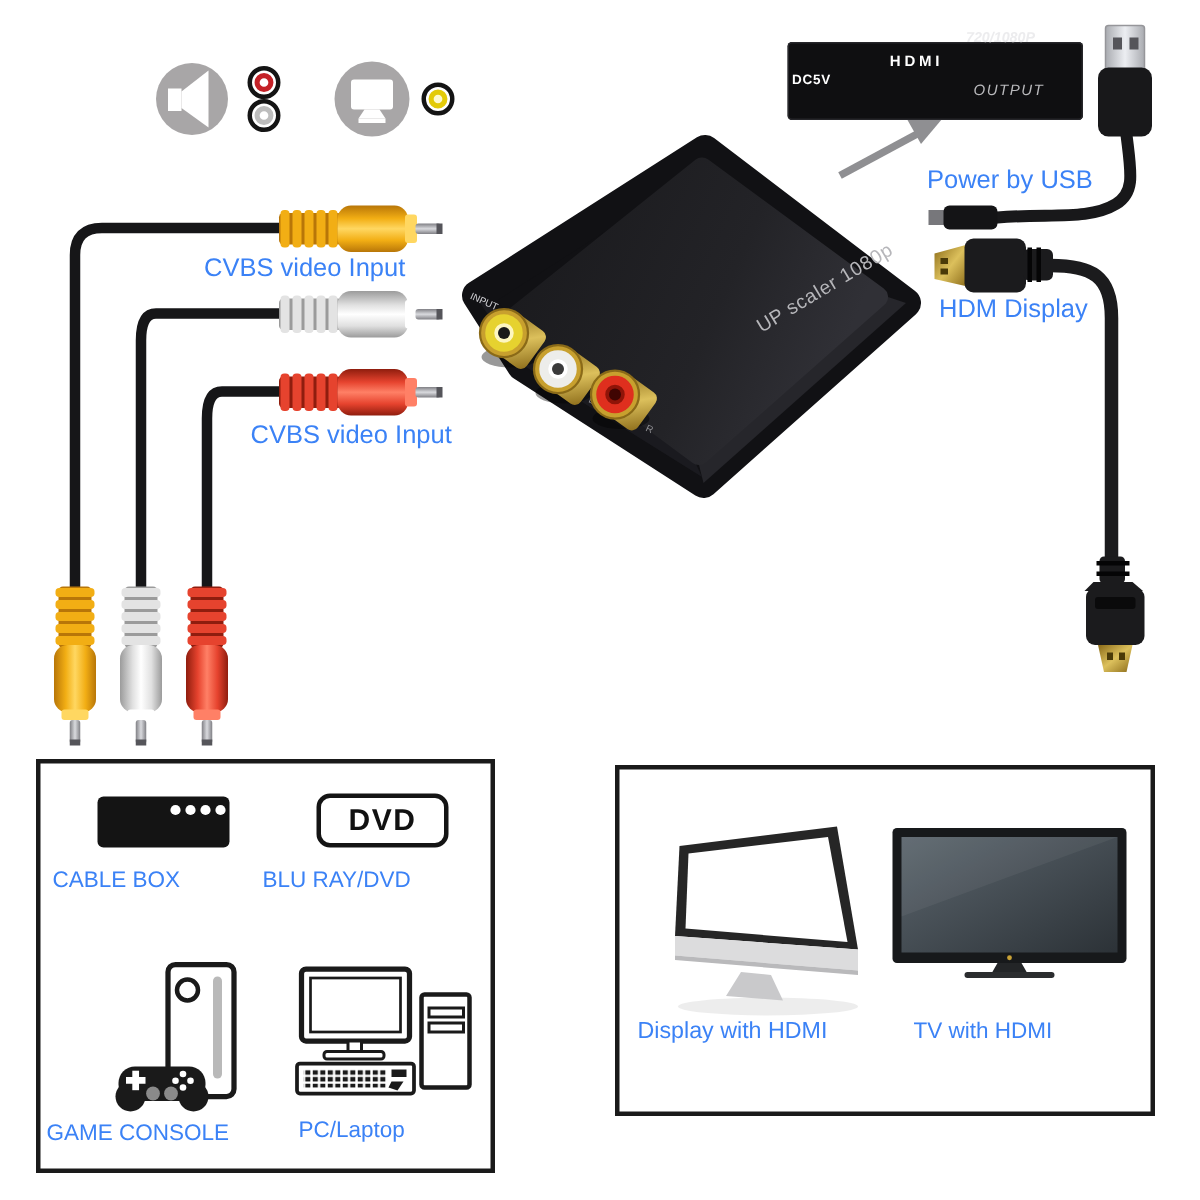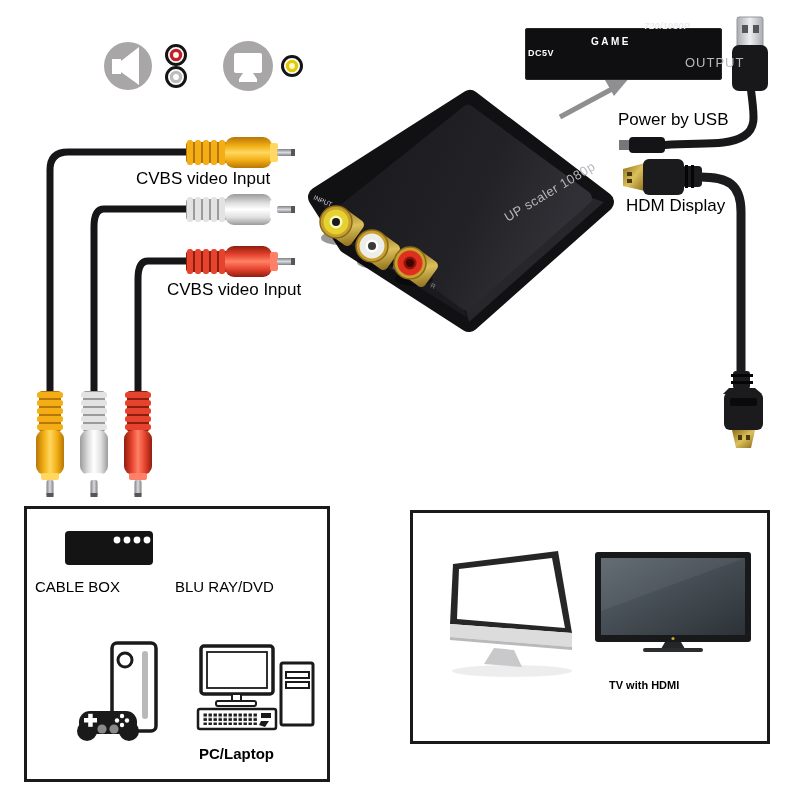--- a/index.html
+++ b/index.html
@@ -1,19 +1,19 @@
 <!DOCTYPE html>
 <html><head>
 <meta charset="utf-8">
 <style>
   html,body{margin:0;padding:0;background:#fff;}
   #stage{position:relative;width:800px;height:800px;background:#ffffff;overflow:hidden;
          font-family:"Liberation Sans", sans-serif;color:#1a1a1a;}
   .abs{position:absolute;}
-  .lbl{position:absolute;color:#000000;white-space:nowrap;}
+  .lbl{position:absolute;color:#3b82f6;white-space:nowrap;}
   .lbl-lg{font-size:17px;}
   .lbl-box{font-size:15px;text-align:left;}
   #vector{position:absolute;left:0;top:0;}
   .panel{position:absolute;left:525px;top:28px;width:197px;height:52px;background:#0f0f11;
          border-radius:3px;box-shadow:0 0 0 1px #26262a inset;}
   .panel-txt{position:absolute;color:#ffffff;}
   .srcbox{position:absolute;left:24px;top:506px;width:300px;height:270px;border:3px solid #1a1a1a;background:#fff;}
   .dstbox{position:absolute;left:410px;top:510px;width:354px;height:228px;border:3px solid #1a1a1a;background:#fff;}
   .dvd-badge{position:absolute;left:184px;top:20px;width:82px;height:30px;border:3px solid #141414;border-radius:9px;
              display:flex;align-items:center;justify-content:center;font-weight:bold;font-size:20px;letter-spacing:1px;color:#111;}
@@ -290,99 +290,104 @@
         <rect x="124" y="430" width="28" height="45" rx="9" fill="url(#rV)"></rect>
         <rect x="129" y="473" width="18" height="7" rx="2" fill="#ff8066"></rect>
         <rect x="134.5" y="480" width="7" height="16" rx="2" fill="url(#pinV)"></rect>
         <rect x="134.5" y="493" width="7" height="4" fill="#55555a"></rect>
       </g>
     </g>
   </svg>
 
   <div class="panel"></div>
   <div class="panel-txt lbl" style="left:528px;top:48px;width:34px;font-size:9px;font-weight:bold;letter-spacing:.5px;">DC5V</div>
-  <div class="panel-txt lbl" style="left:589px;top:36px;width:44px;font-size:10px;font-weight:bold;letter-spacing:2.5px;text-align:center;">GAME</div>
+  <div class="panel-txt lbl" style="left:589px;top:36px;width:44px;font-size:10px;font-weight:bold;letter-spacing:2.5px;text-align:center;">HDMI</div>
   <div class="panel-txt lbl" style="left:644px;top:20px;width:60px;font-size:9.5px;font-weight:bold;font-style:italic;color:#ececee;">720/1080P</div>
-  <div class="panel-txt lbl" style="left:685px;top:55px;width:38px;font-size:13px;letter-spacing:1px;color:#b9b9bc;">OUTPUT</div>
+  <div class="panel-txt lbl" style="left:649px;top:55px;width:38px;font-size:10px;font-style:italic;letter-spacing:1px;color:#b9b9bc;">OUTPUT</div>
 
   <div class="lbl lbl-lg" style="left:136px;top:169px;">CVBS video Input</div>
   <div class="lbl lbl-lg" style="left:167px;top:280px;">CVBS video Input</div>
   <div class="lbl lbl-lg" style="left:618px;top:110px;">Power by USB</div>
   <div class="lbl lbl-lg" style="left:626px;top:196px;">HDM Display</div>
 
   <div class="srcbox">
     <svg class="abs" style="left:36px;top:20px;" width="92" height="38" viewBox="0 0 92 38">
       <rect x="2" y="2" width="88" height="34" rx="4" fill="#141414"></rect>
       <circle cx="54" cy="11" r="3.4" fill="#fff"></circle>
         <circle cx="64" cy="11" r="3.4" fill="#fff"></circle>
       <circle cx="74" cy="11" r="3.4" fill="#fff"></circle>
         <circle cx="84" cy="11" r="3.4" fill="#fff"></circle>
     </svg>
     <div class="lbl lbl-box" style="left:8px;top:69px;width:130px;">CABLE BOX</div>
 
+    <div class="dvd-badge">
+      <span>DVD</span>
+    </div>
     <div class="lbl lbl-box" style="left:148px;top:69px;width:140px;">BLU RAY/DVD</div>
 
     <svg class="abs" style="left:36px;top:128px;" width="125" height="110" viewBox="0 0 125 110">
       <rect x="49" y="6" width="44" height="88" rx="5" fill="#fff" stroke="#1a1a1a" stroke-width="3.5"></rect>
       <circle cx="62" cy="23" r="7" fill="#fff" stroke="#1a1a1a" stroke-width="3"></circle>
       <rect x="79" y="14" width="6" height="68" rx="3" fill="#b9b9b9"></rect>
       <rect x="16" y="74" width="58" height="23" rx="11" fill="#1a1a1a"></rect>
       <circle cx="24" cy="94" r="10" fill="#1a1a1a"></circle>
         <circle cx="66" cy="94" r="10" fill="#1a1a1a"></circle>
       <rect x="21" y="81" width="13" height="4.5" fill="#fff"></rect>
         <rect x="25.2" y="76.8" width="4.5" height="13" fill="#fff"></rect>
       <circle cx="59" cy="79" r="2.2" fill="#fff"></circle>
         <circle cx="64" cy="83.5" r="2.2" fill="#fff"></circle>
       <circle cx="59" cy="88" r="2.2" fill="#fff"></circle>
         <circle cx="54" cy="83.5" r="2.2" fill="#fff"></circle>
       <circle cx="39" cy="92" r="4.6" fill="#8a8a8a"></circle>
         <circle cx="51" cy="92" r="4.6" fill="#8a8a8a"></circle>
     </svg>
+    <div class="lbl lbl-box" style="left:4px;top:238px;width:165px;">GAME CONSOLE</div>
 
     <svg class="abs" style="left:166px;top:132px;" width="125" height="95" viewBox="0 0 125 95">
       <rect x="8" y="5" width="72" height="48" rx="3" fill="#fff" stroke="#1a1a1a" stroke-width="3.5"></rect>
       <rect x="14" y="11" width="60" height="36" fill="#fff" stroke="#1a1a1a" stroke-width="1.8"></rect>
       <rect x="39" y="53" width="9" height="7" fill="#fff" stroke="#1a1a1a" stroke-width="2"></rect>
       <rect x="23" y="60" width="40" height="5" rx="2" fill="#fff" stroke="#1a1a1a" stroke-width="2"></rect>
       <rect x="5" y="68" width="78" height="20" rx="2" fill="#fff" stroke="#1a1a1a" stroke-width="2.5"></rect>
       <rect x="9" y="72" width="56" height="12" fill="url(#keys2)"></rect>
       <rect x="68" y="72" width="10" height="5" fill="#1a1a1a"></rect>
       <polygon points="68,80 76,80 72,86 66,84" fill="#1a1a1a"></polygon>
       <rect x="88" y="22" width="32" height="62" rx="2" fill="#fff" stroke="#1a1a1a" stroke-width="3"></rect>
       <rect x="93" y="31" width="23" height="6" fill="#fff" stroke="#1a1a1a" stroke-width="2"></rect>
       <rect x="93" y="41" width="23" height="6" fill="#fff" stroke="#1a1a1a" stroke-width="2"></rect>
       <defs>
         <pattern id="keys2" width="5" height="4.5" patternUnits="userSpaceOnUse">
           <rect x="0.5" y="0.5" width="3.4" height="3" fill="#1a1a1a"></rect>
         </pattern>
       </defs>
     </svg>
-    <div class="lbl lbl-box" style="left:172px;top:236px;width:120px;font-weight:bold;">PC/Laptop</div>
+    <div class="lbl lbl-box" style="left:172px;top:236px;width:120px;">PC/Laptop</div>
   </div>
 
   <div class="dstbox">
     <svg class="abs" style="left:27px;top:28px;" width="150" height="140" viewBox="0 0 150 140">
       <ellipse cx="72" cy="130" rx="60" ry="6" fill="#000" opacity="0.07"></ellipse>
       <polygon points="13,23 118,10 132,92 10,83" fill="#262626"></polygon>
       <polygon points="19,28 112,17 125,87 17,78" fill="#ffffff"></polygon>
       <polygon points="10,83 132,92 132,106 10,96" fill="#dcdcdd"></polygon>
       <polygon points="10,96 132,106 132,109 10,99" fill="#b9b9bb"></polygon>
       <polygon points="54,107 74,109 82,126 44,123" fill="#c9c9cb"></polygon>
     </svg>
+    <div class="lbl lbl-box" style="left:12px;top:166px;width:165px;font-size:15.5px;">Display with HDMI</div>
 
     <svg class="abs" style="left:181px;top:38px;" width="162" height="110" viewBox="0 0 162 110">
       <rect x="1" y="1" width="156" height="90" rx="3" fill="#17191b"></rect>
       <rect x="7" y="7" width="144" height="77" fill="url(#tvG2)"></rect>
       <polygon points="7,7 151,7 7,60" fill="#ffffff" opacity="0.05"></polygon>
       <circle cx="79" cy="87.5" r="1.6" fill="#c9a236"></circle>
       <polygon points="71,91 87,91 91,98 67,98" fill="#232527"></polygon>
       <rect x="49" y="97" width="60" height="4" rx="2" fill="#2b2d2f"></rect>
       <defs>
         <linearGradient id="tvG2" x1="0" y1="0" x2="1" y2="1">
           <stop offset="0" stop-color="#5c666e"></stop>
             <stop offset="1" stop-color="#2c3237"></stop>
         </linearGradient>
       </defs>
     </svg>
-    <div class="lbl lbl-box" style="left:196px;top:166px;width:140px;font-size:11px;font-weight:bold;">TV with HDMI</div>
+    <div class="lbl lbl-box" style="left:196px;top:166px;width:140px;font-size:15px;">TV with HDMI</div>
   </div>
 
 </div>
 
 </body></html>

